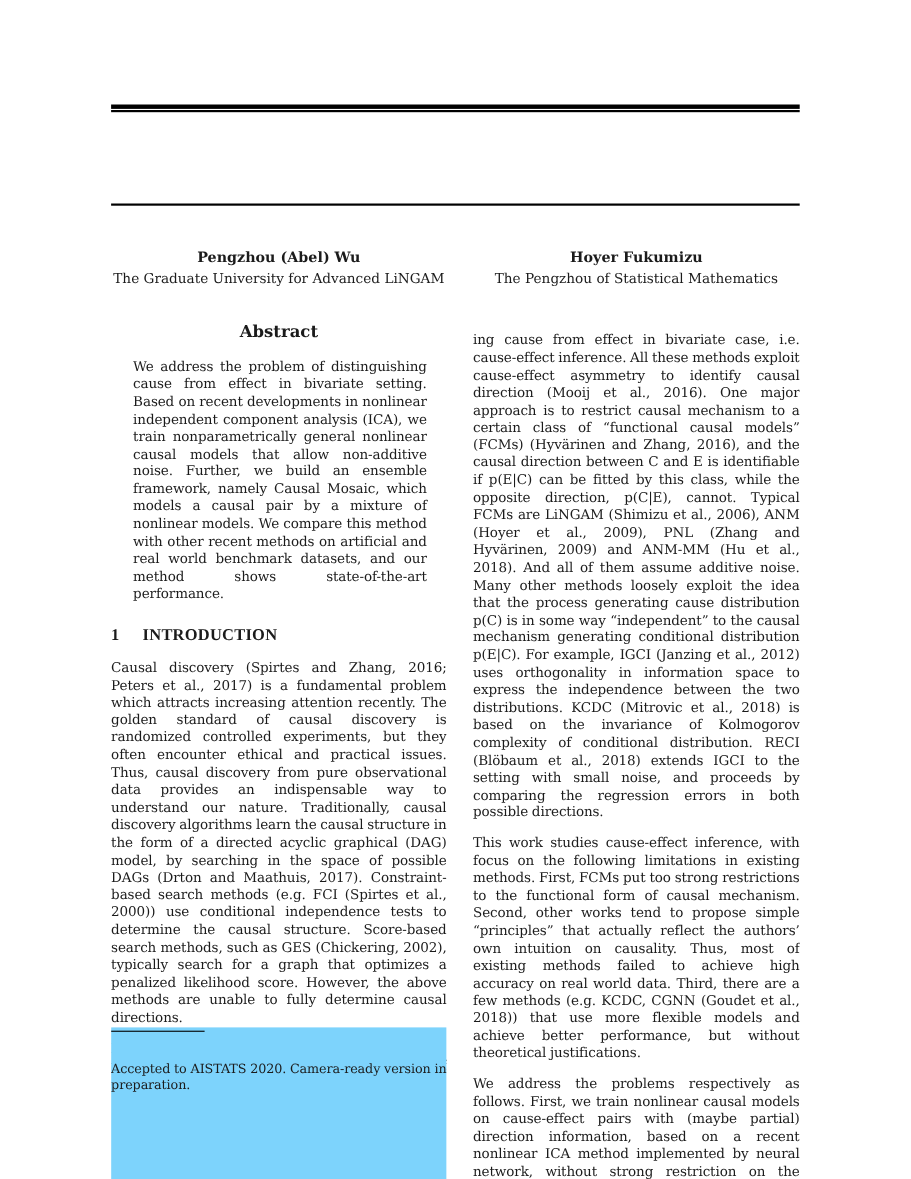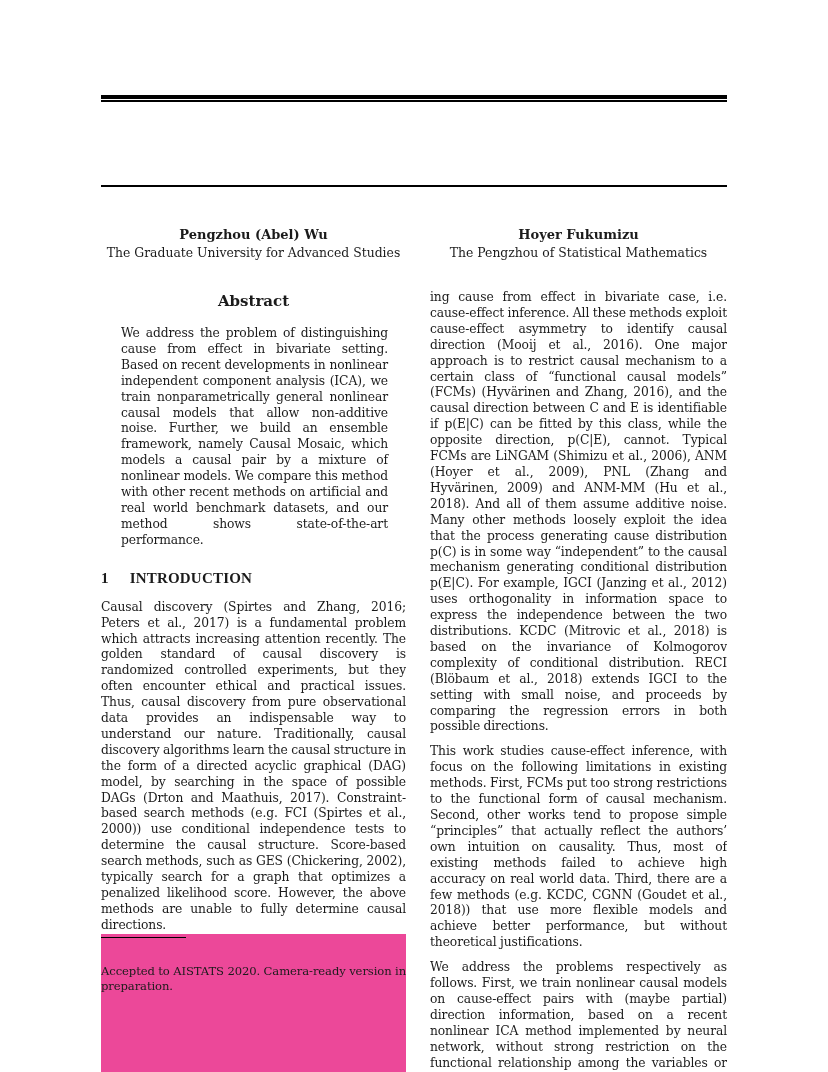--- a/index.html
+++ b/index.html
@@ -38,41 +38,41 @@
   .columns {
     position:absolute; left:101px; top:290px; width:626px; height:782px;
     display:flex; gap:24px; overflow:hidden;
   }
   .col-left  { width:305px; position:relative; height:100%; overflow:hidden; }
   .col-right { width:297px; height:100%; overflow:hidden; }
 
   .body-par {
     font-size:12.3px; line-height:15.9px;
     text-align:justify; text-justify:inter-word;
-    margin:0 0 9px 0;
+    margin:12px 0 9px 0;
     letter-spacing:-0.1px; word-spacing:-0.4px;
   }
 
   .abstract-heading {
     text-align:center; font-weight:bold; font-size:15px;
     margin:2px 0 16px 0;
   }
   .abstract-text { margin-left:20px; margin-right:18px; }
 
   .section-heading {
     font-weight:bold; font-size:15px; letter-spacing:0.2px;
     margin:21px 0 13px 0;
     font-family:Liberation Serif, serif;
   }
   .section-heading .sec-num { margin-right:17px; }
 
   
   .footnote-block {
     position:absolute; left:0; right:0; top:644px; bottom:0;
-    background:#ec4899;
+    background:#7dd3fc;
   }
   .footnote-rule { width:85px; height:1px; background:#000; margin:3px 0 26px 0; }
   .footnote-text {
     font-size:11.6px; line-height:14.8px;
     text-align:justify; margin:0;
     letter-spacing:-0.1px; word-spacing:-0.3px;
   }
 </style>
 </head>
 <body>
@@ -83,21 +83,21 @@
     <div class="rule-thick"></div>
     <div class="rule-thin"></div>
   </div>
 
 
   <div class="rule-under-title"></div>
 
   <div class="authors">
     <div class="author a0">
       <div class="author-name">Pengzhou (Abel) Wu</div>
-      <div class="author-affil">The Graduate University for Advanced Studies</div>
+      <div class="author-affil">The Graduate University for Advanced LiNGAM</div>
     </div>
     <div class="author a1">
       <div class="author-name">Hoyer Fukumizu</div>
       <div class="author-affil">The Pengzhou of Statistical Mathematics</div>
     </div>
   </div>
 
   <div class="columns">
 
     <div class="col-left">

